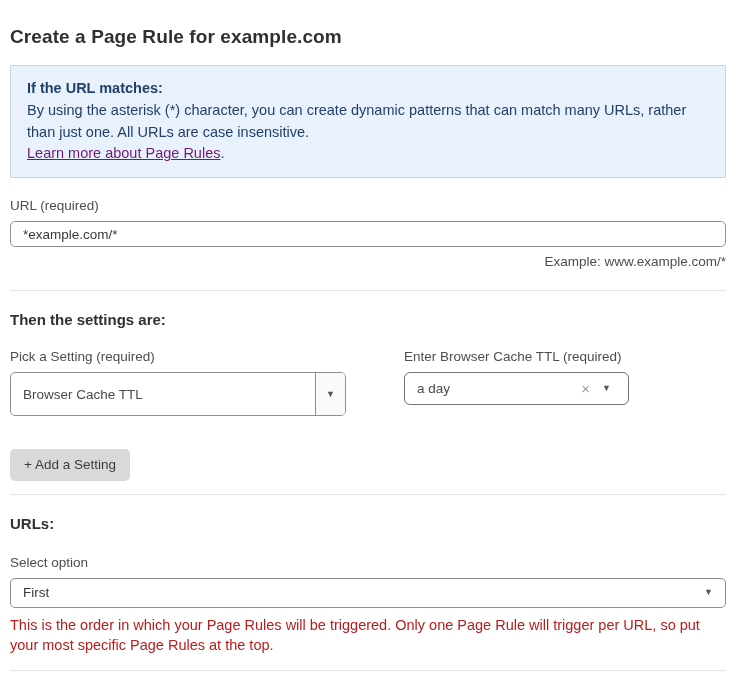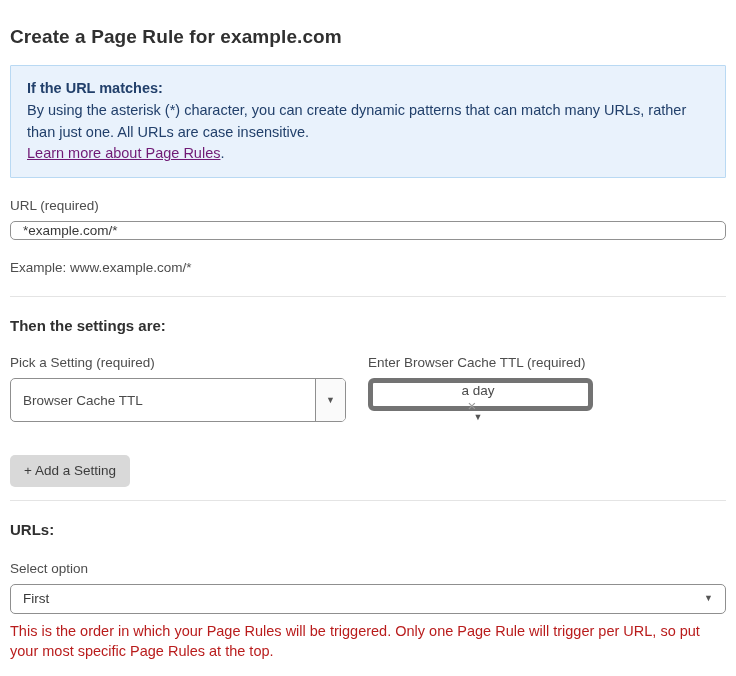--- a/index.html
+++ b/index.html
@@ -27,55 +27,55 @@
     margin-top: 14px;
   }
   .info-box .info-heading { font-weight: bold; }
   .info-box a.info-link {
     color: #701a75; text-decoration: underline; cursor: pointer;
   }
   .field-label {
     font-size: 13.5px; color: #4d4d4d; margin-bottom: 8px; display: block;
   }
   .text-input {
-    width: 100%; height: 19px;
+    width: 100%; height: 26px;
     border: 1px solid #919191; border-radius: 5px;
     font-family: "Liberation Sans", sans-serif;
     font-size: 13.5px; color: #383838;
     padding: 0 12px; background: #fff; outline: none;
   }
-  .hint-text { font-size: 13.5px; color: #4d4d4d; margin-top: 20px; }
+  .hint-text { font-size: 13.5px; color: #4d4d4d; margin-top: 7px; text-align: right; }
   .divider { border: none; border-top: 1px solid #e4e4e4; margin: 0; }
   .divider.d1 { margin: 21px 0 0 0; }
   .section-heading {
     font-size: 15px; font-weight: bold; color: #303030;
     margin: 20px 0 0 0;
   }
-  .settings-row { display: flex; margin-top: 21px; }
+  .settings-row { display: flex; margin-top: 21px; gap: 36px; }
   .col-setting { width: 336px; margin-right: 22px; }
   .col-ttl { width: 225px; }
   .select-split {
     display: flex; align-items: stretch; height: 44px;
     border: 1px solid #8f8f8f; border-radius: 5px;
     background: #fff; cursor: pointer; overflow: hidden;
   }
   .select-split .select-value {
     flex: 1; display: flex; align-items: center;
     padding: 0 12px; font-size: 13.5px; color: #4a4a4a;
   }
   .select-split .caret-box {
     width: 30px; border-left: 1px solid #8f8f8f;
     background: #fafafa; display: flex; align-items: center; justify-content: center;
   }
   .caret-glyph { font-size: 9px; color: #555; line-height: 1; }
   .select-pill {
     display: flex; align-items: center; height: 33px;
-    border: 5px solid #737373; border-radius: 6px;
+    border: 1px solid #737373; border-radius: 6px;
     background: #fff; cursor: pointer; padding: 0 17px 0 12px;
-    font-size: 13.5px; color: #4a4a4a; flex-direction: column;
+    font-size: 13.5px; color: #4a4a4a;
   }
   .select-pill .pill-value { flex: 1; }
   .select-pill .clear-glyph {
     color: #9a9a9a; font-size: 15px; margin-right: 12px; line-height: 1; cursor: pointer;
   }
   .btn {
     display: inline-block; border: none; border-radius: 5px;
     font-family: "Liberation Sans", sans-serif;
     font-size: 13.5px; cursor: pointer; line-height: 1; text-align: center;
   }

